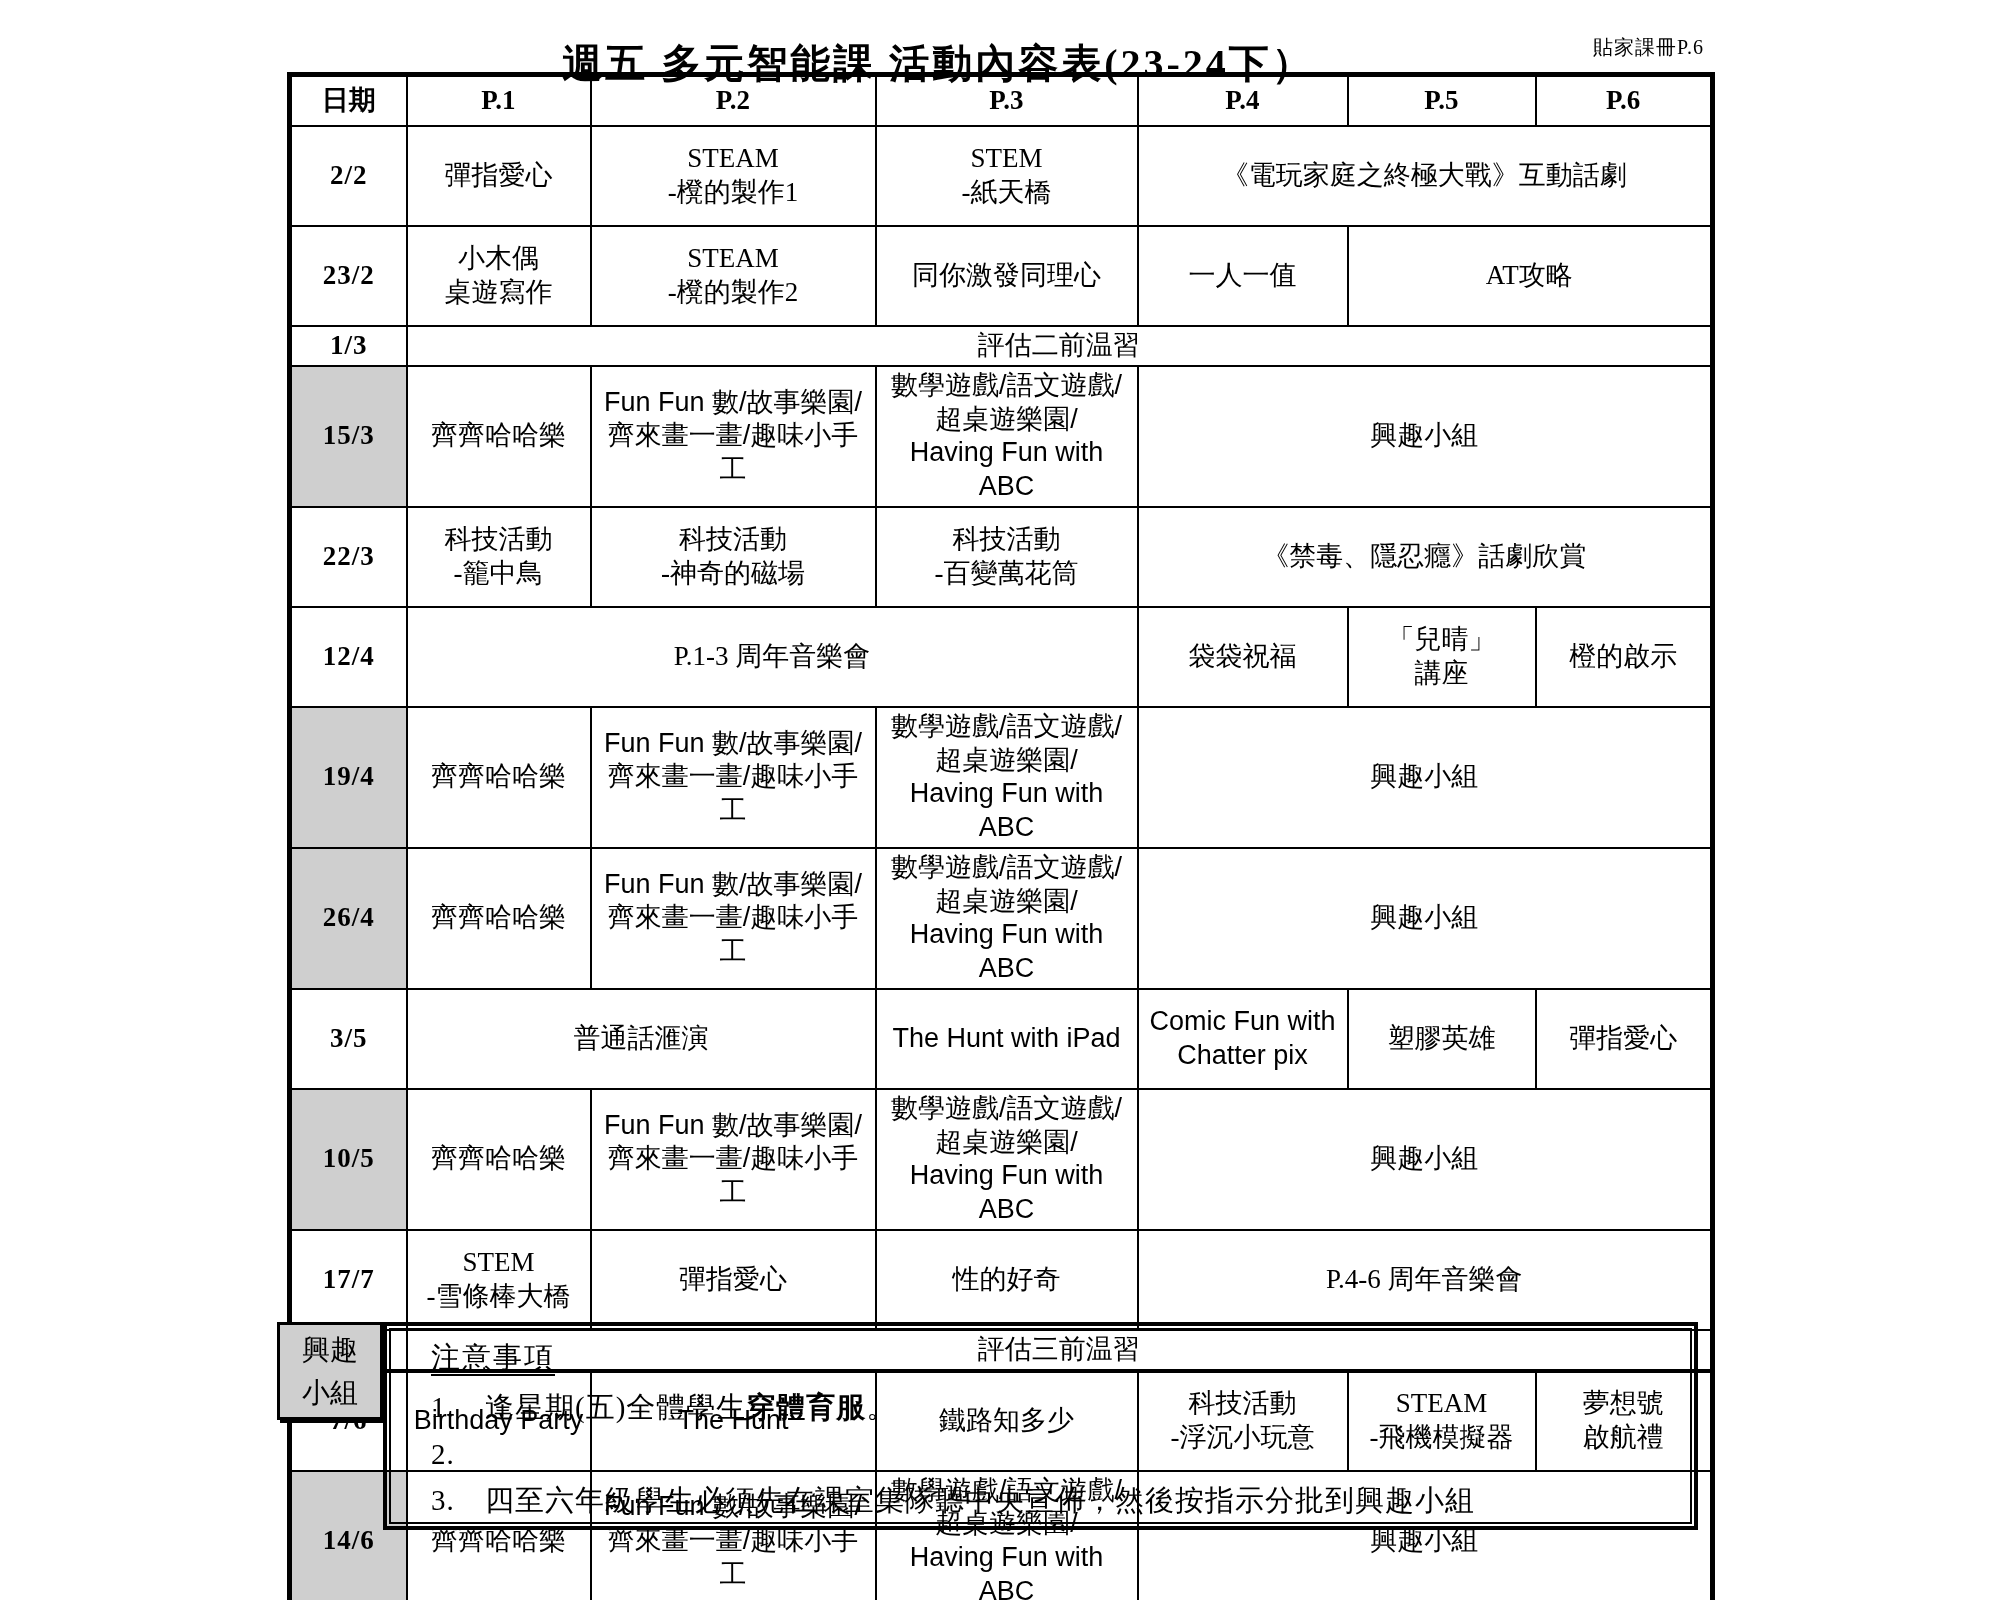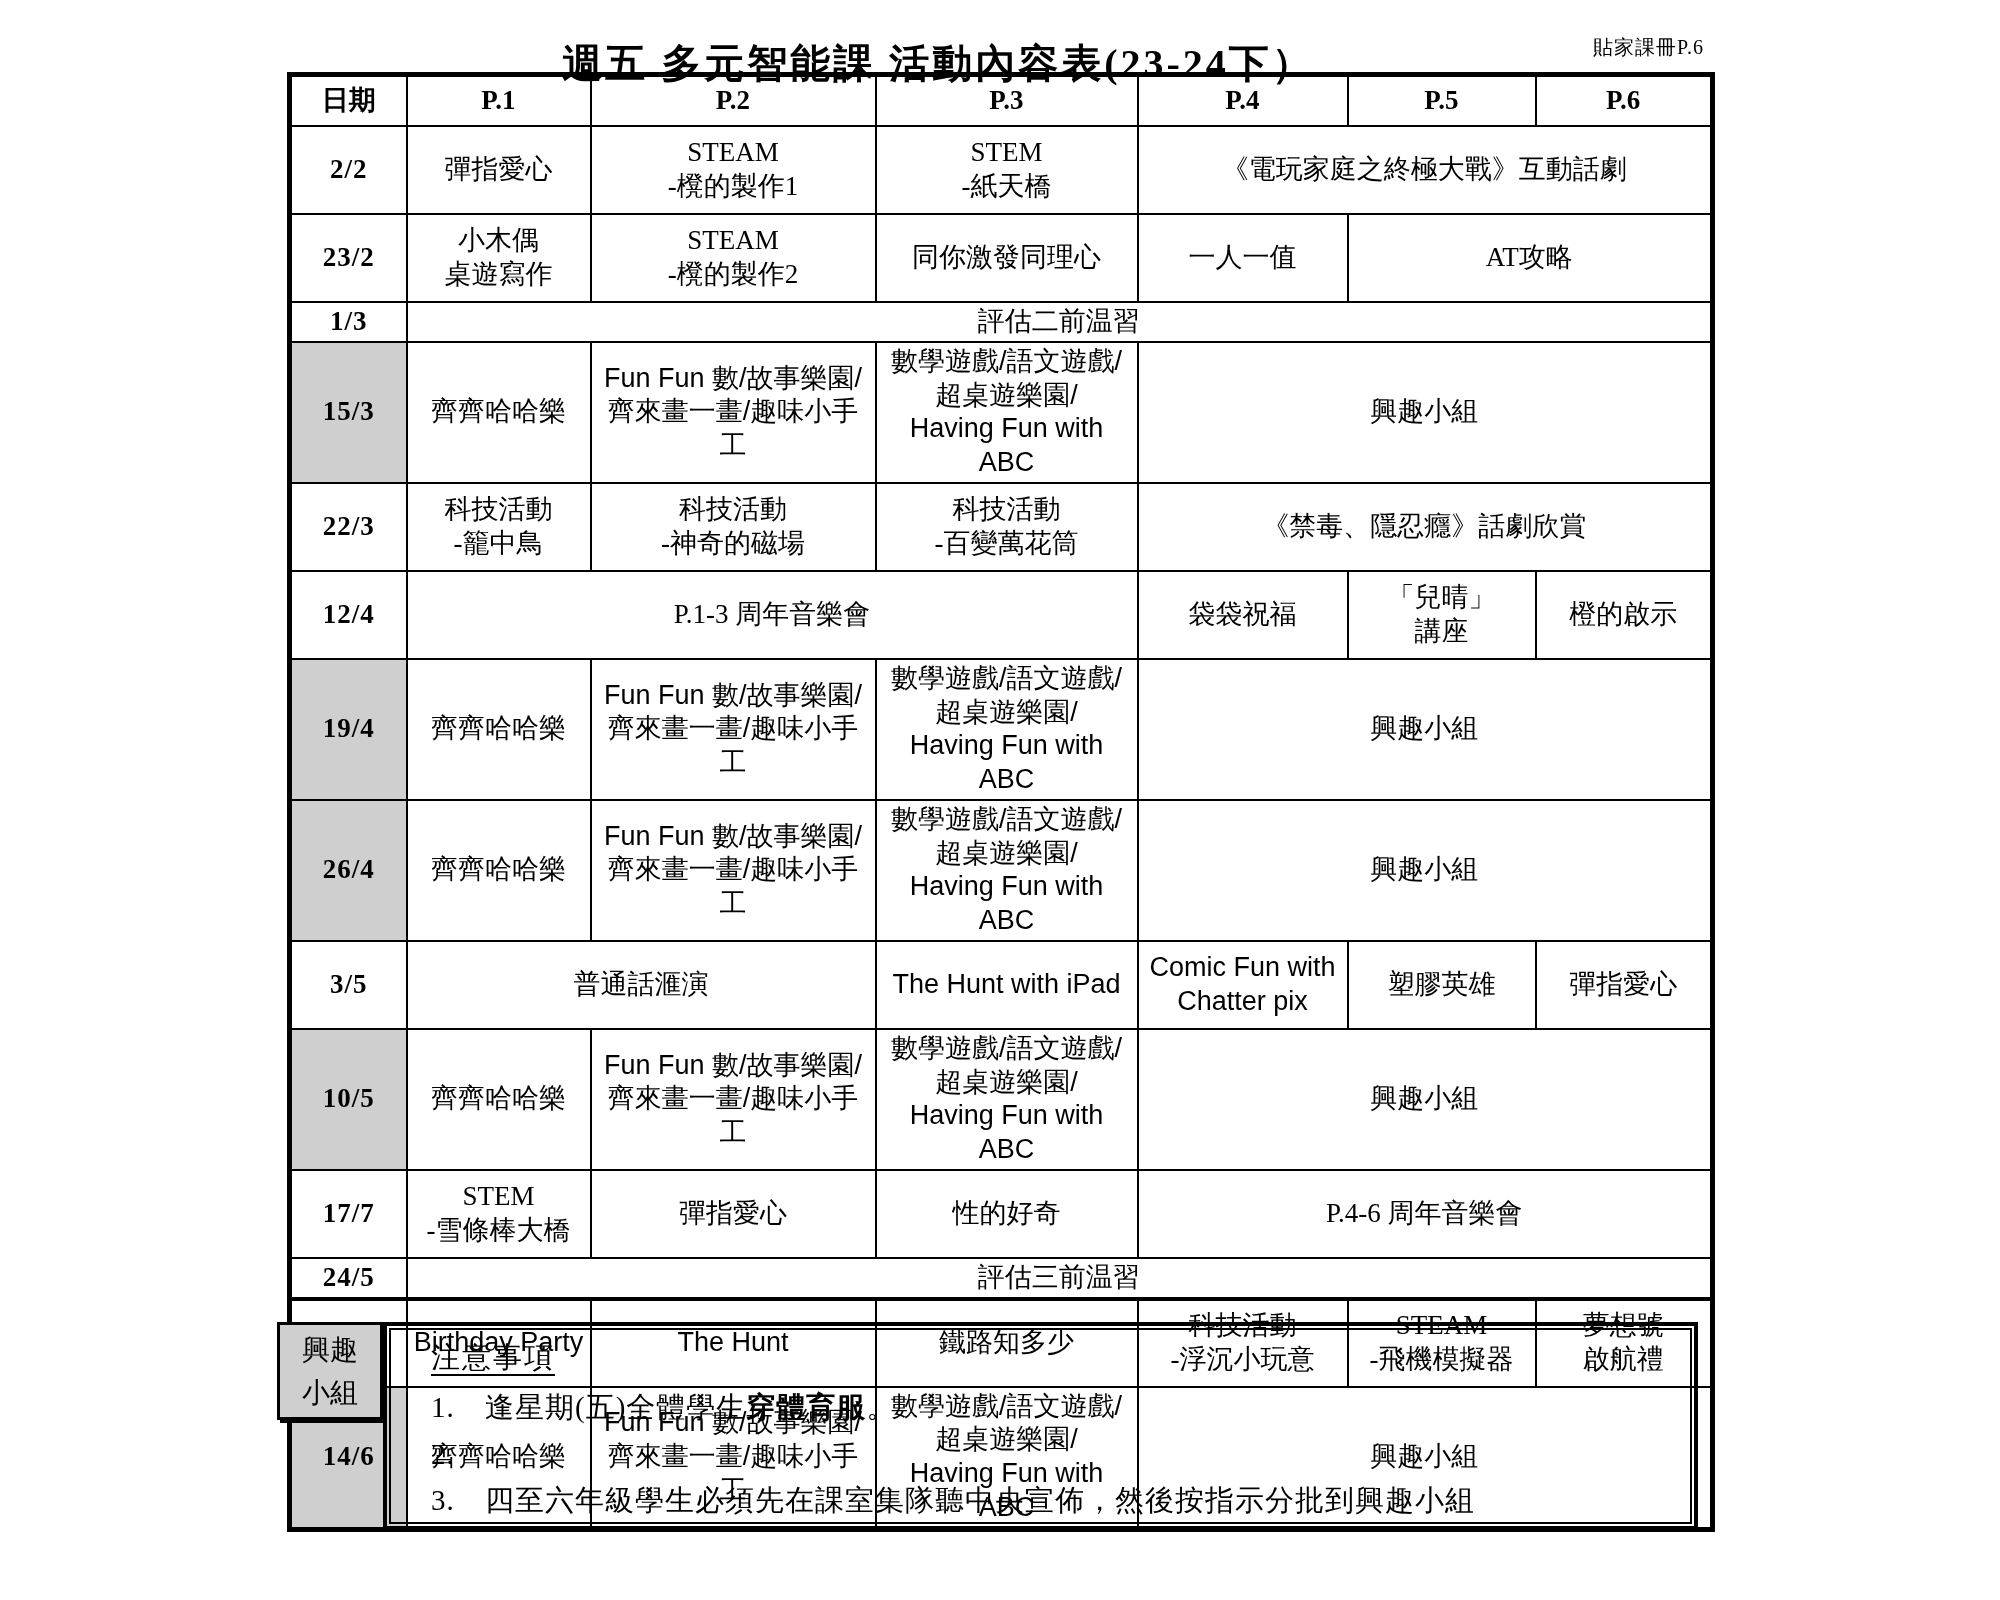--- a/index.html
+++ b/index.html
@@ -25,21 +25,21 @@
     border:2px solid #000;padding:2px 4px;vertical-align:middle;
     white-space:pre-line;font-size:27px;line-height:1.25;
     overflow:hidden;
   }
   thead th{font-weight:bold;font-size:31px;height:44px;border-bottom:4px solid #000;padding:0;}
   td.date{font-weight:bold;font-size:33px;letter-spacing:1px;}
   tr.shaded td.date{background:#cfcfcf;}
   td.sans{font-family:"Liberation Sans","DejaVu Sans",sans-serif;}
   td.small{font-size:23px;line-height:1.35;}
   tr.h1{height:36px;}
-  tr.h2{height:88px;}
+  tr.h2{height:100px;}
   tr.h3{height:94px;}
   tbody tr:nth-child(13) td{border-top:4px solid #000;} 
 
   .footer-area{position:absolute;left:275px;top:1322px;width:1423px;display:flex;align-items:flex-start;gap:0;}
   .interest-box{
     width:100px;height:92px;background:#cfcfcf;border:3px solid #000;
     box-shadow:3px 3px 0 #000;display:flex;align-items:center;justify-content:center;
     text-align:center;font-size:28px;line-height:1.55;white-space:pre-line;flex:none;margin-left:2px;
   }
   .notes-box{flex:1;border:4px solid #000;padding:2px;height:208px;box-sizing:border-box;}

